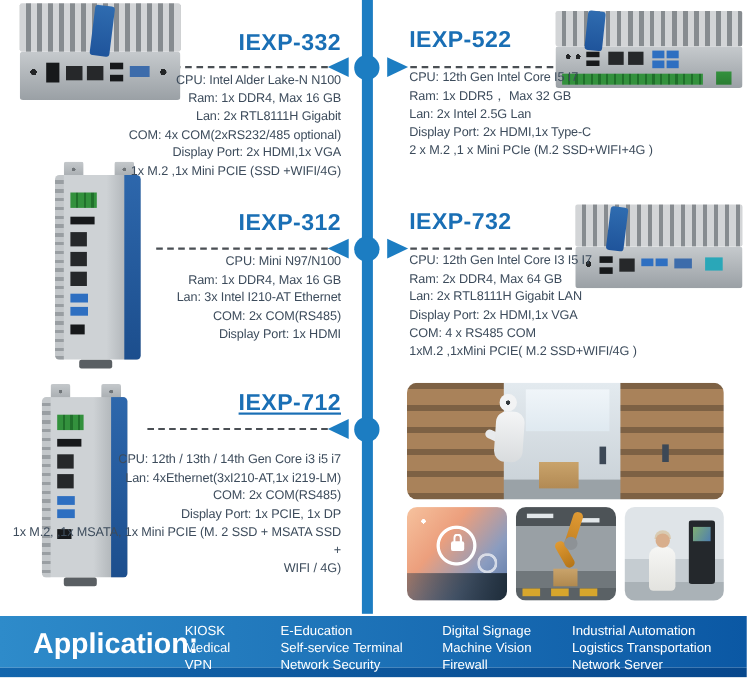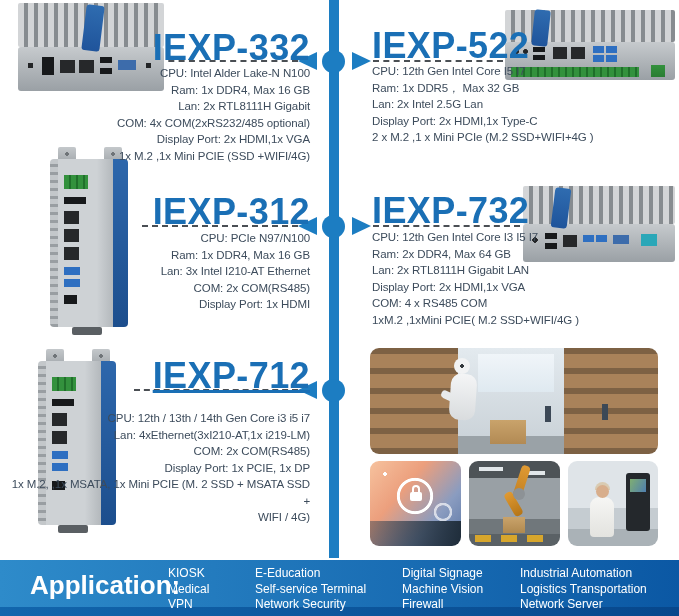--- a/index.html
+++ b/index.html
@@ -8,21 +8,21 @@
   .abs{position:absolute;}
   
   .centerline{position:absolute;left:329px;top:0;width:10px;height:558px;background:#1c7dc2;}
   .node{position:absolute;width:23px;height:23px;border-radius:50%;background:#1c7dc2;}
   .arrow-l{position:absolute;width:0;height:0;border-top:9px solid transparent;
            border-bottom:9px solid transparent;border-right:19px solid #1c7dc2;}
   .arrow-r{position:absolute;width:0;height:0;border-top:9px solid transparent;
            border-bottom:9px solid transparent;border-left:19px solid #1c7dc2;}
   .dash{position:absolute;height:0;border-top:2px dashed #4a4f54;}
   
-  .title{position:absolute;font-size:36px;font-weight:700;color:#1a6fb5;letter-spacing:.4px;}
+  .title{position:absolute;font-size:21px;font-weight:700;color:#1a6fb5;letter-spacing:.4px;}
   .tr{text-align:right;}
   .specs{position:absolute;font-size:11.5px;line-height:16.5px;color:#3d4c5c;letter-spacing:-.1px;}
   .specs.tr{text-align:right;}
   
   .pbox{position:absolute;}
   .fins{position:absolute;left:0;right:0;top:0;border-radius:2px;
         background:repeating-linear-gradient(90deg,#d3d5d7 0px,#d3d5d7 6px,#878c90 6px,#878c90 10px);}
   .pbody{position:absolute;left:0;right:0;border-radius:3px;}
   .ptab{position:absolute;background:linear-gradient(180deg,#2f6cb0,#1f549b);border-radius:3px;}
   
@@ -183,21 +183,21 @@
   <div class="specs" style="left:372px;top:63px;width:300px;">
     <div>CPU: 12th Gen Intel Core I5 I7</div>
     <div>Ram: 1x DDR5， Max 32 GB</div>
     <div>Lan: 2x Intel 2.5G Lan</div>
     <div>Display Port: 2x HDMI,1x Type-C</div>
     <div>2 x M.2 ,1 x Mini PCIe (M.2 SSD+WIFI+4G )</div>
   </div>
 
   <div class="title tr" style="left:60px;top:191px;width:250px;">IEXP-312</div>
   <div class="specs tr" style="left:20px;top:230px;width:290px;">
-    <div>CPU: PCIe N97/N100</div>
+    <div>CPU: Mini N97/N100</div>
     <div>Ram: 1x DDR4, Max 16 GB</div>
     <div>Lan: 3x Intel I210-AT Ethernet</div>
     <div>COM: 2x COM(RS485)</div>
     <div>Display Port: 1x HDMI</div>
   </div>
 
   <div class="title" style="left:372px;top:190px;width:260px;">IEXP-732</div>
   <div class="specs" style="left:372px;top:229px;width:300px;">
     <div>CPU: 12th Gen Intel Core I3 I5 I7</div>
     <div>Ram: 2x DDR4, Max 64 GB</div>

